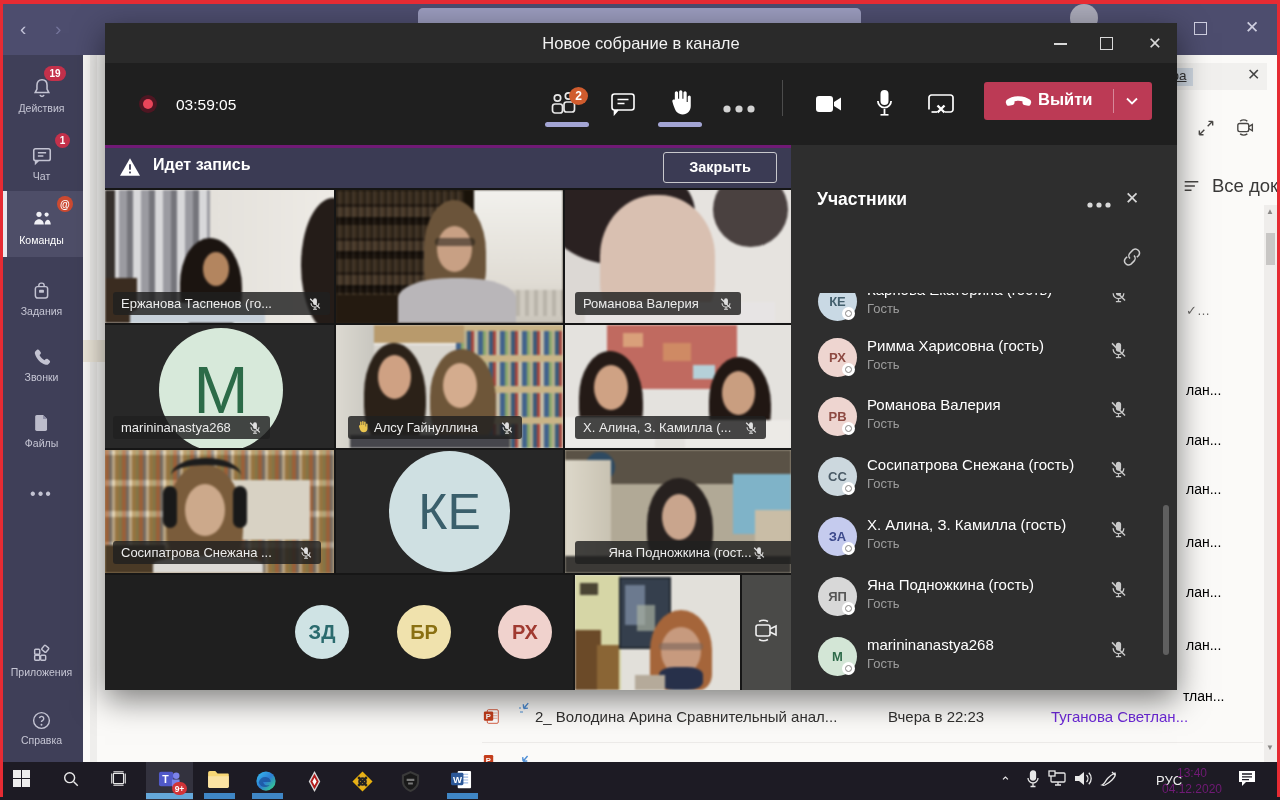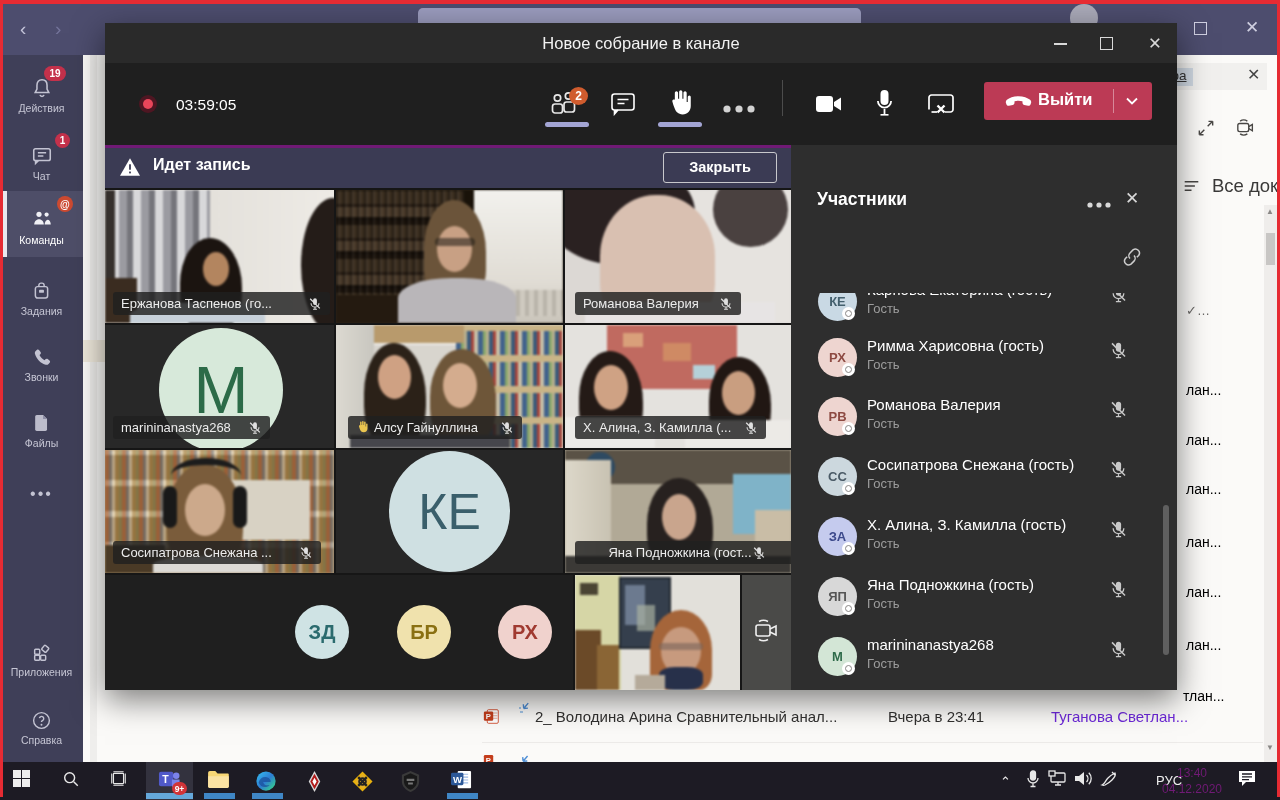--- a/index.html
+++ b/index.html
@@ -170,21 +170,21 @@
         <text x="3.2" y="13" font-size="9" font-weight="bold" fill="#fff" font-family="Liberation Sans">P</text>
       </svg>
   </div>
   <div class="abs" style="left:434px;top:644px;">
     <svg width="16" height="16" viewBox="0 0 16 16" fill="none" stroke="#4f8fd6" stroke-width="1.4">
         <path d="M8 3v7m0 0l-3-3m3 3l3-3" transform="rotate(40 8 8)"></path>
         <path d="M3 13h3M2 9h2" stroke-width="1.2"></path>
       </svg>
   </div>
   <div class="abs" style="left:452px;top:653px;color:#323130;font-size:15px;">2_ Володина Арина Сравнительный анал...</div>
-  <div class="abs" style="left:805px;top:653px;color:#323130;font-size:15px;">Вчера в 23:41</div>
+  <div class="abs" style="left:805px;top:653px;color:#323130;font-size:15px;">Вчера в 22:23</div>
   <div class="abs" style="left:968px;top:653px;color:#6d28d9;font-size:15px;">Туганова Светлан...</div>
 
   <div class="abs" style="left:400px;top:698px;">
     <svg width="17" height="14" viewBox="0 0 20 16">
         <rect x="1" y="2" width="11" height="11" rx="1.5" fill="#c43e1c"></rect>
         <text x="3.2" y="11" font-size="9" font-weight="bold" fill="#fff" font-family="Liberation Sans">P</text>
       </svg>
   </div>
   <div class="abs" style="left:434px;top:697px;">
     <svg width="16" height="12" viewBox="0 0 16 12" fill="none" stroke="#4f8fd6" stroke-width="1.4">

